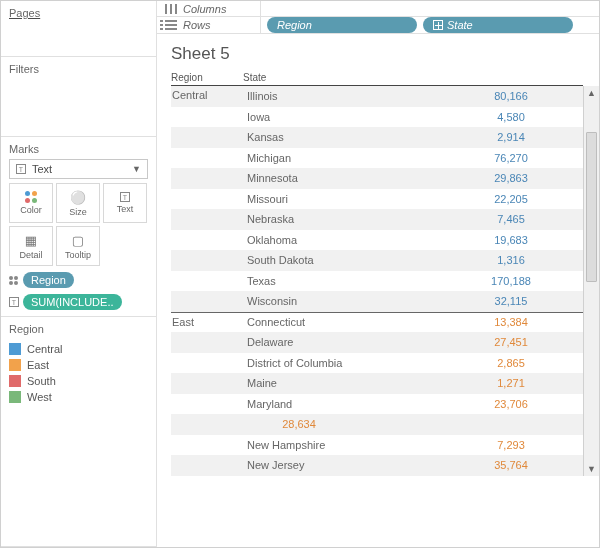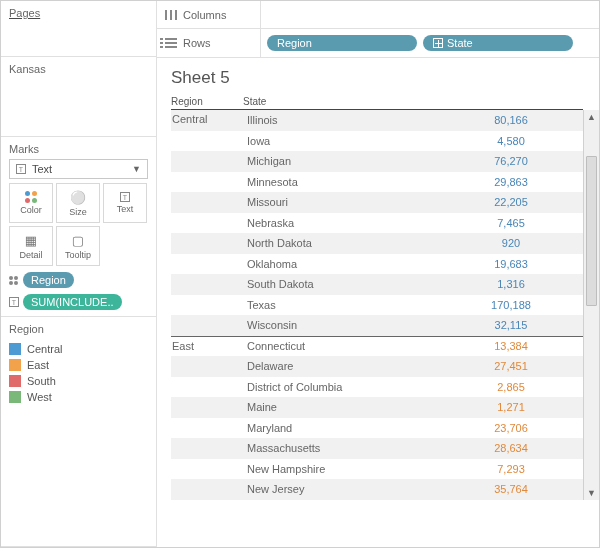--- a/index.html
+++ b/index.html
@@ -23,21 +23,21 @@
   .pill.meas-green { background: #3cb59a; }
   .dim-icon { width: 10px; display: inline-flex; flex-wrap: wrap; gap:1px; }
   .dim-icon i { width:4px; height:4px; border-radius:50%; background:#888; }
   .t-icon { width:10px;height:10px;border:1px solid #888;display:inline-flex;align-items:center;justify-content:center;font-size:7px;color:#888; }
   .region-legend { display:flex; flex-direction:column; gap:4px; padding-top:4px; }
   .legend-row { display:flex; align-items:center; gap:6px; font-size:11px; color:#555; }
   .sw { width:12px; height:12px; }
   .sw.central { background:#4e9bd4; } .sw.east { background:#f2a24b; } .sw.south { background:#e06a6a; } .sw.west { background:#7ab87a; }
   .right-col { flex:1; display:flex; flex-direction:column; }
   .shelves { border-bottom:1px solid #e0e0e0; }
-  .shelf { display:flex; align-items:center; height:28px; border-bottom:1px solid #e0e0e0; }
+  .shelf { display:flex; align-items:center; height:16px; border-bottom:1px solid #e0e0e0;font-style:italic; }
   .shelf:last-child { border-bottom:none; }
   .shelf-label { width:104px; display:flex; align-items:center; gap:6px; padding:0 8px; color:#666; border-right:1px solid #e0e0e0; height:100%; }
   .shelf-content { display:flex; align-items:center; gap:6px; padding:0 6px; flex:1; }
   .shelf-pill { background:#5a9bb0; color:#fff; border-radius:10px; padding:2px 10px; font-size:11px; display:flex; align-items:center; gap:4px; min-width:150px; }
   .plus-box { display:inline-block; width:10px; height:10px; border:1px solid #fff; position:relative; }
   .plus-box::before, .plus-box::after { content:""; position:absolute; background:#fff; }
   .plus-box::before { left:4px; top:1px; width:1px; height:7px; }
   .plus-box::after { top:4px; left:1px; height:1px; width:7px; }
   .sheet { flex:1; padding:10px 0 0 14px; display:flex; flex-direction:column; overflow:hidden; }
   .sheet-title { font-size:17px; color:#555; font-weight:400; margin-bottom:8px; }
@@ -70,21 +70,21 @@
 </style>
 </head>
 <body>
 
 <div class="app">
   <div class="left-col">
     <div class="card" style="height:56px;text-decoration:underline;">
       <div class="card-title">Pages</div>
     </div>
     <div class="card" style="height:80px;">
-      <div class="card-title">Kansas</div>
+      <div class="card-title">Filters</div>
     </div>
     <div class="card">
       <div class="card-title">Marks</div>
       <div class="marks-body">
         <div class="mark-select">
           <span class="left">
               <span class="t-icon">T</span>
               <span>Text</span>
             </span>
           <span class="sel-caret">▼</span>
@@ -205,42 +205,42 @@
               <div class="cell-state">Illinois</div>
               <div class="cell-val val-central">80,166</div>
             </div>
             <div class="row striped">
               <div class="cell-region"></div>
               <div class="cell-state">Iowa</div>
               <div class="cell-val val-central">4,580</div>
             </div>
             <div class="row striped">
               <div class="cell-region"></div>
+              <div class="cell-state">Kansas</div>
+              <div class="cell-val val-central">2,914</div>
+            </div>
+            <div class="row striped">
+              <div class="cell-region"></div>
               <div class="cell-state">Michigan</div>
               <div class="cell-val val-central">76,270</div>
             </div>
             <div class="row striped">
               <div class="cell-region"></div>
               <div class="cell-state">Minnesota</div>
               <div class="cell-val val-central">29,863</div>
             </div>
             <div class="row striped">
               <div class="cell-region"></div>
               <div class="cell-state">Missouri</div>
               <div class="cell-val val-central">22,205</div>
             </div>
             <div class="row striped">
               <div class="cell-region"></div>
               <div class="cell-state">Nebraska</div>
               <div class="cell-val val-central">7,465</div>
-            </div>
-            <div class="row striped">
-              <div class="cell-region"></div>
-              <div class="cell-state">North Dakota</div>
-              <div class="cell-val val-central">920</div>
             </div>
             <div class="row striped">
               <div class="cell-region"></div>
               <div class="cell-state">Oklahoma</div>
               <div class="cell-val val-central">19,683</div>
             </div>
             <div class="row striped">
               <div class="cell-region"></div>
               <div class="cell-state">South Dakota</div>
               <div class="cell-val val-central">1,316</div>
@@ -275,21 +275,20 @@
               <div class="cell-state">Maine</div>
               <div class="cell-val val-east">1,271</div>
             </div>
             <div class="row striped">
               <div class="cell-region"></div>
               <div class="cell-state">Maryland</div>
               <div class="cell-val val-east">23,706</div>
             </div>
             <div class="row striped">
               <div class="cell-region"></div>
-              <div class="cell-state">Massachusetts</div>
               <div class="cell-val val-east">28,634</div>
             </div>
             <div class="row striped">
               <div class="cell-region"></div>
               <div class="cell-state">New Hampshire</div>
               <div class="cell-val val-east">7,293</div>
             </div>
             <div class="row striped">
               <div class="cell-region"></div>
               <div class="cell-state">New Jersey</div>

